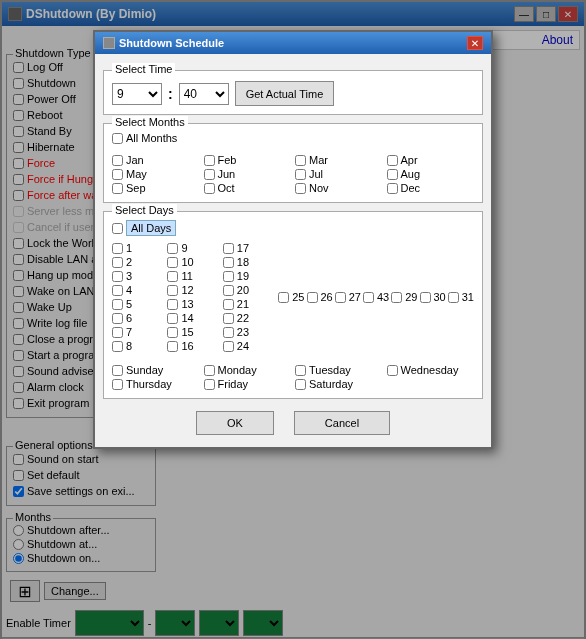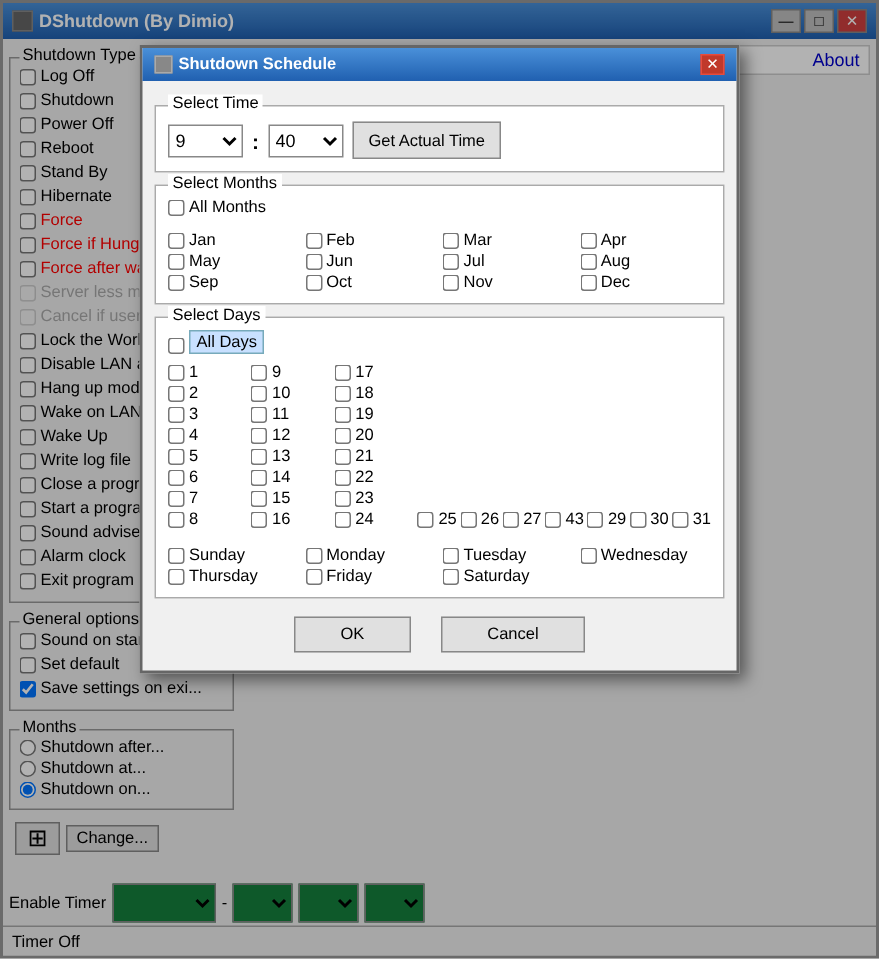--- a/index.html
+++ b/index.html
@@ -63,21 +63,21 @@
       width: 150px;
       display: flex;
       flex-direction: column;
       gap: 4px;
     }
 
     .group-box {
       border: 1px solid #999;
       padding: 4px 6px 6px 6px;
       position: relative;
-      margin-top: 8px;
+      margin-top: 24px;
     }
     .group-box-title {
       position: absolute;
       top: -8px;
       left: 6px;
       background: #f0f0f0;
       padding: 0 2px;
       font-size: 11px;
     }
 
@@ -277,21 +277,21 @@
       grid-template-columns: repeat(4, 1fr);
       gap: 2px 4px;
       padding-top: 6px;
     }
     .months-all {
       padding: 2px 0 4px 0;
     }
 
     .month-item, .day-item, .weekday-item {
       display: flex;
-      align-items: flex-end;
+      align-items: center;
       gap: 3px;
       font-size: 11px;
     }
     .month-item input, .day-item input, .weekday-item input {
       width: 11px; height: 11px; margin: 0;
     }
 
     .days-all { padding: 2px 0 4px 0; }
     .days-grid {
       display: grid;

